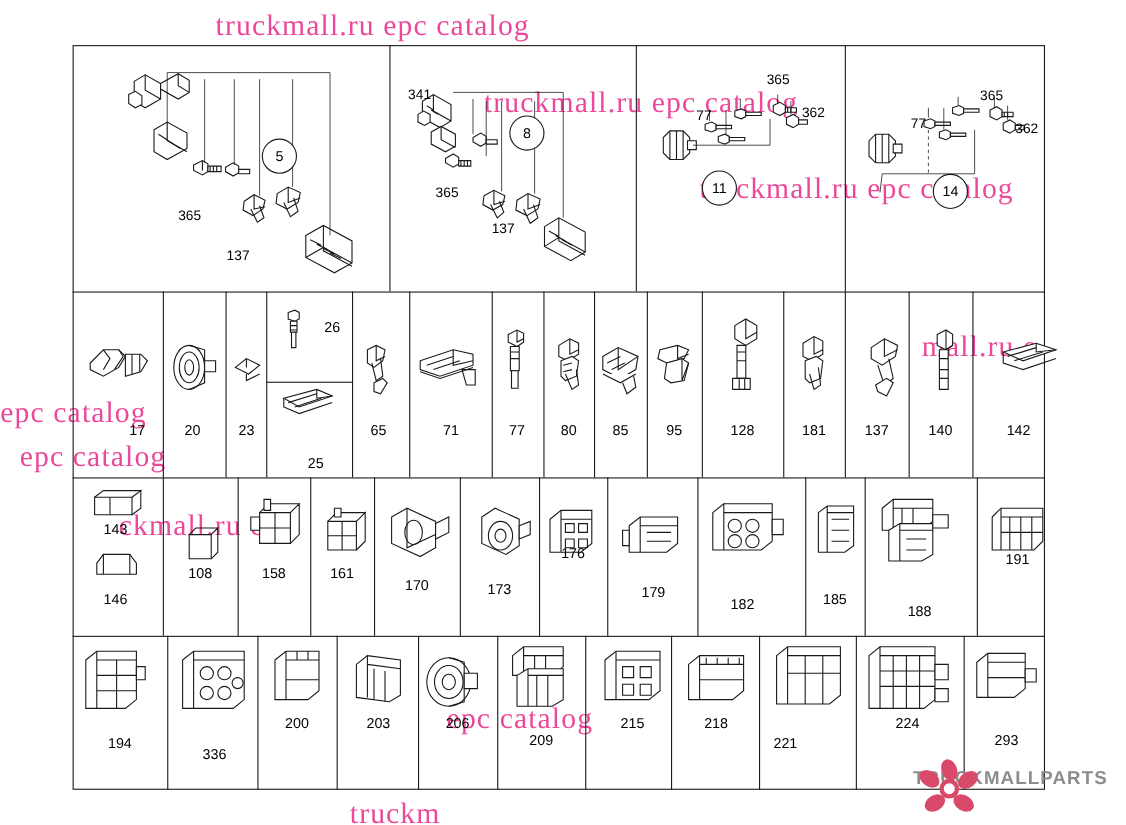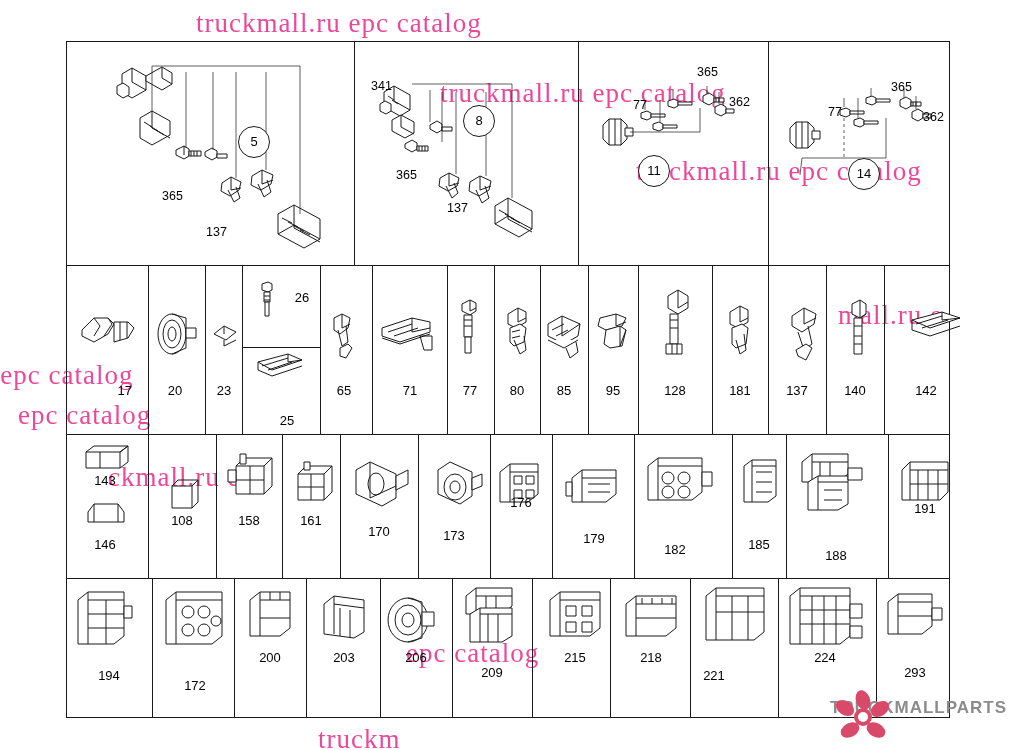--- a/index.html
+++ b/index.html
@@ -534,21 +534,21 @@
     <path class="ptf" d="M850,604 l12,0 0,14 -12,0 z"></path>
     <path class="ptf" d="M850,626 l12,0 0,12 -12,0 z"></path>
 
     <path class="ptf" d="M888,602 l10,-8 34,0 0,32 -10,8 -34,0 z"></path>
     <path class="pt" d="M898,594 l0,40 M932,602 l-34,0"></path>
     <path class="pt" d="M898,616 l34,0"></path>
     <path class="ptf" d="M932,608 l10,0 0,12 -10,0 z"></path>
   </svg>
 
   <div class="num" style="left:89px;top:668px;width:40px;">194</div>
-  <div class="num" style="left:175px;top:678px;width:40px;">172</div>
+  <div class="num" style="left:175px;top:678px;width:40px;">336</div>
   <div class="num" style="left:250px;top:650px;width:40px;">200</div>
   <div class="num" style="left:324px;top:650px;width:40px;">203</div>
   <div class="num" style="left:396px;top:650px;width:40px;">206</div>
   <div class="num" style="left:472px;top:665px;width:40px;">209</div>
   <div class="num" style="left:555px;top:650px;width:40px;">215</div>
   <div class="num" style="left:631px;top:650px;width:40px;">218</div>
   <div class="num" style="left:694px;top:668px;width:40px;">221</div>
   <div class="num" style="left:805px;top:650px;width:40px;">224</div>
   <div class="num" style="left:895px;top:665px;width:40px;">293</div>
 

